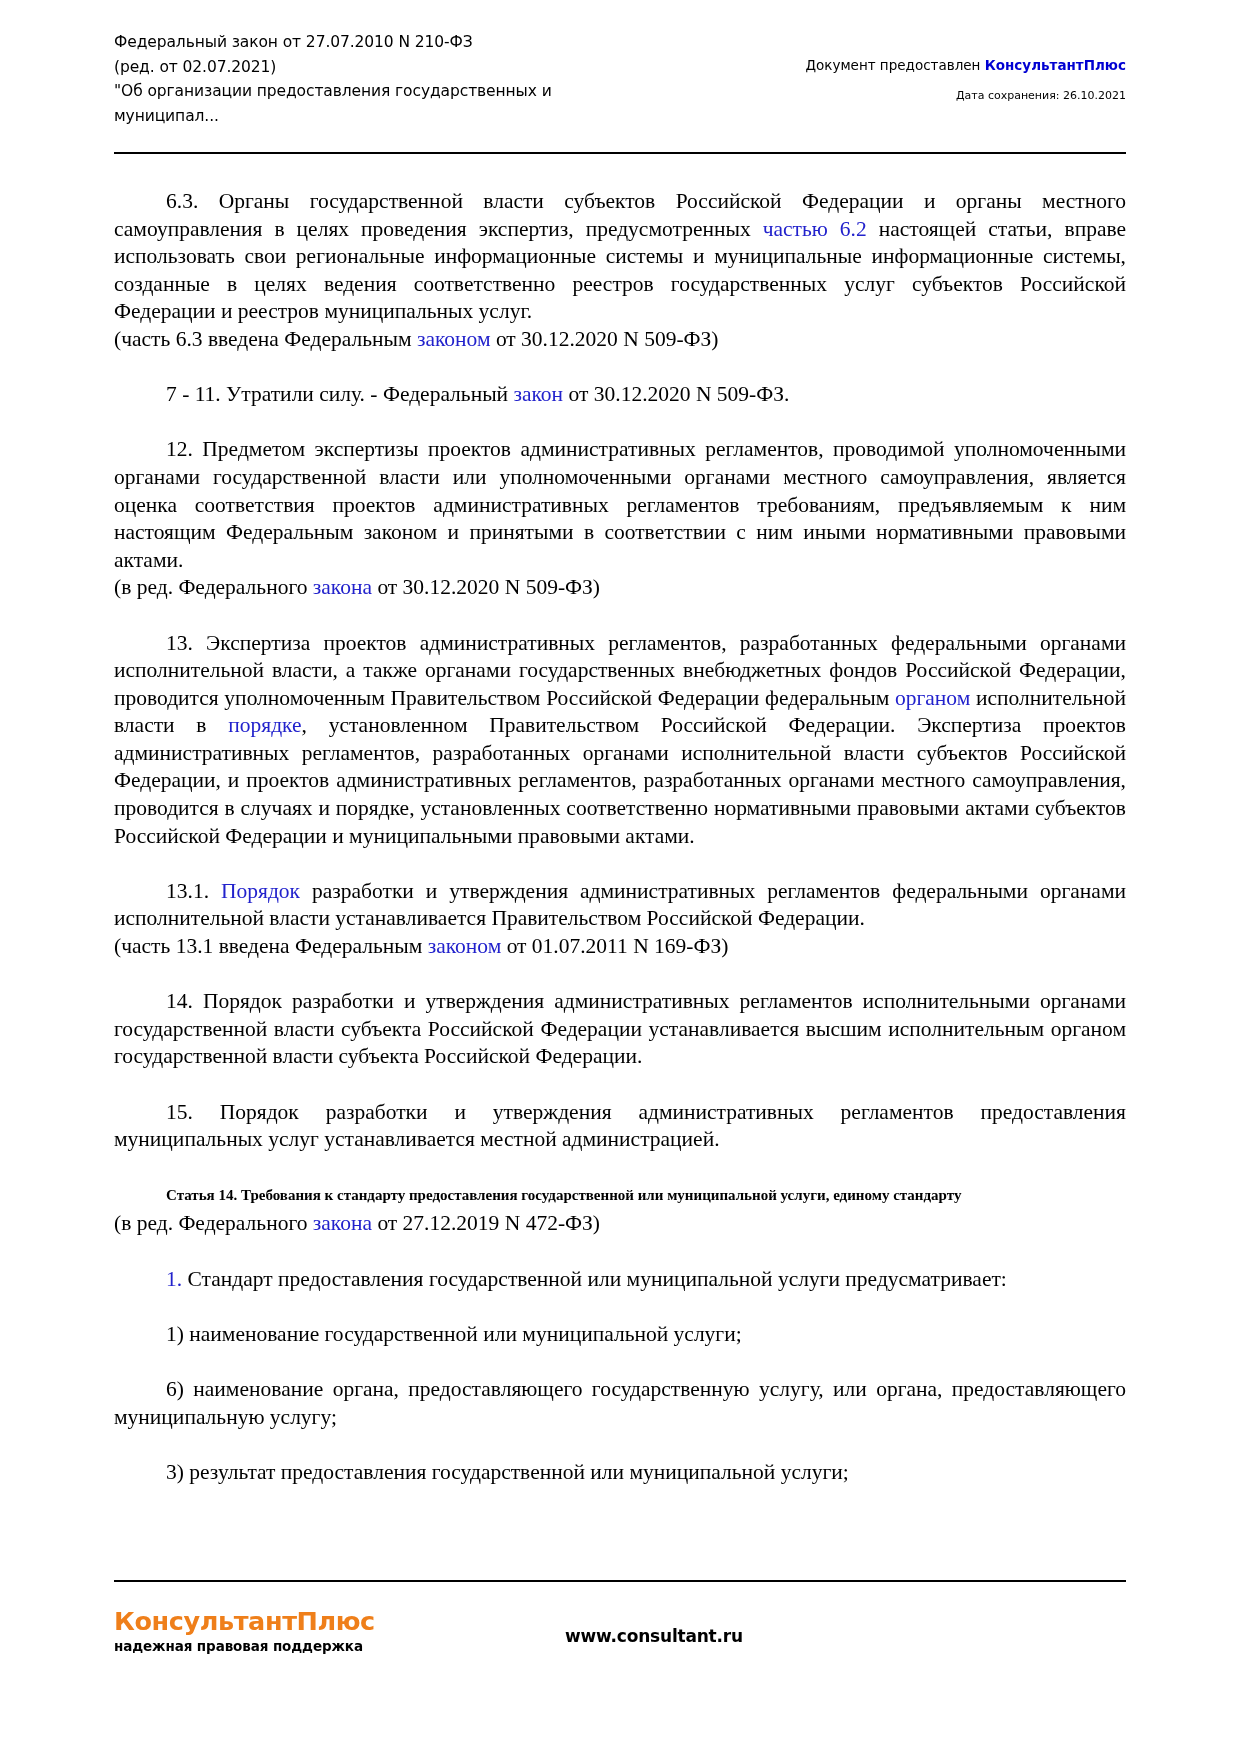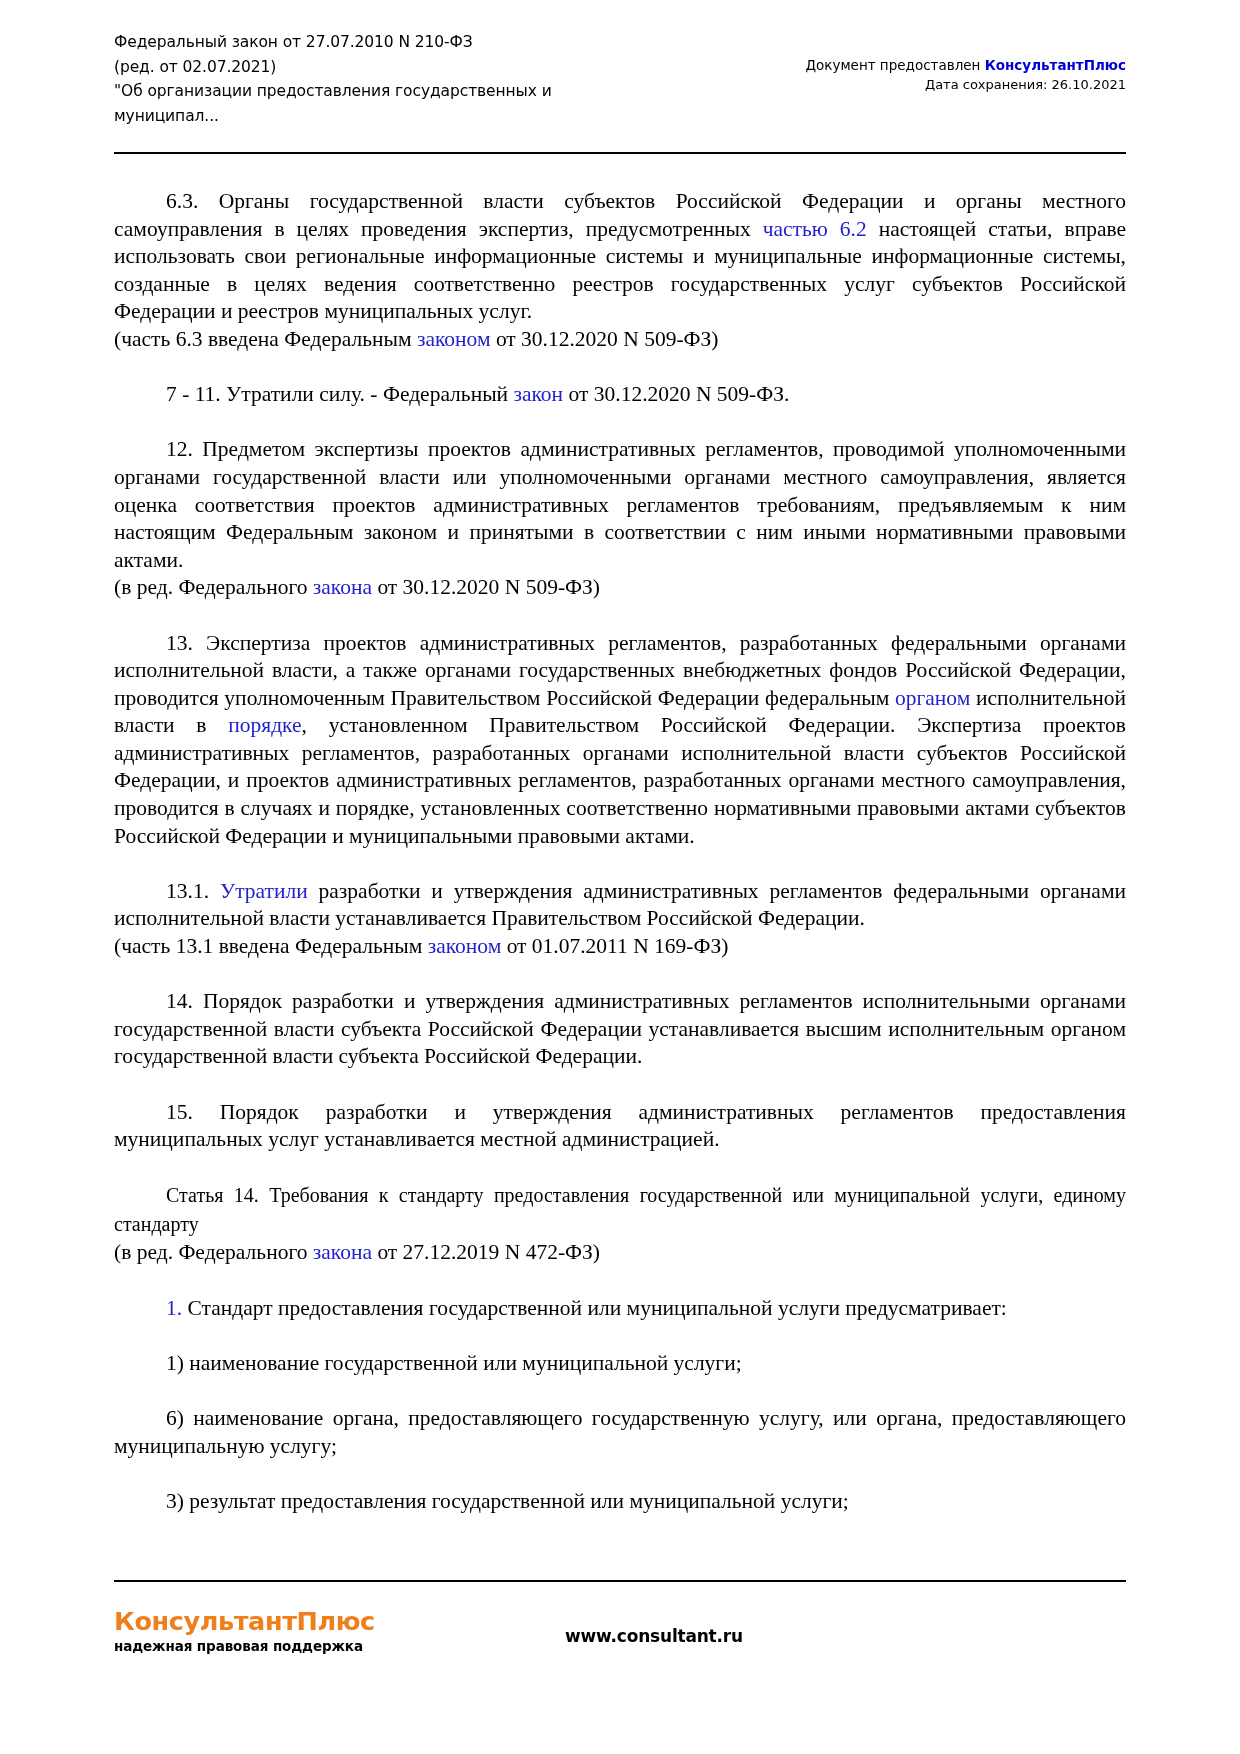--- a/index.html
+++ b/index.html
@@ -46,23 +46,23 @@
   .header-provided {
     font-size: 13.5px;
     line-height: 18px;
     white-space: nowrap;
   }
   .header-provided .brand {
     color: #0000d2;
     font-weight: bold;
   }
   .header-saved {
-    font-size: 13px;
+    font-size: 11px;
     line-height: 18px;
-    margin-top: 2px;
+    margin-top: 13px;
     white-space: nowrap;
   }
 
   .rule-top {
     position: absolute;
     left: 114px;
     top: 152px;
     width: 1012px;
     height: 2px;
     background: #000000;
@@ -101,23 +101,23 @@
   .gap {
     height: 27.6px;
   }
   a.lnk, .lnk {
     color: #2222cc;
     text-decoration: none;
     margin-top: 39px;
   }
   h2.article {
     margin: 0;
-    font-size: 20px;
+    font-size: 15px;
     line-height: 29px;
-    font-weight: normal;
+    font-weight: bold;
     text-align: justify;
     text-indent: 52px;
   }
 
   
   .footer {
     position: absolute;
     left: 114px;
     top: 1606px;
     width: 1012px;
@@ -195,21 +195,21 @@
 
     <p class="para">12. Предметом экспертизы проектов административных регламентов, проводимой уполномоченными органами государственной власти или уполномоченными органами местного самоуправления, является оценка соответствия проектов административных регламентов требованиям, предъявляемым к ним настоящим Федеральным законом и принятыми в соответствии с ним иными нормативными правовыми актами.</p>
     <p class="flush"><span>(в ред. Федерального </span><a class="lnk" href="#">закона</a><span> от 30.12.2020 N 509-ФЗ)</span></p>
 
     <div class="gap"></div>
 
     <p class="para"><span>13. Экспертиза проектов административных регламентов, разработанных федеральными органами исполнительной власти, а также органами государственных внебюджетных фондов Российской Федерации, проводится уполномоченным Правительством Российской Федерации федеральным </span><a class="lnk" href="#">органом</a><span> исполнительной власти в </span><a class="lnk" href="#">порядке</a><span>, установленном Правительством Российской Федерации. Экспертиза проектов административных регламентов, разработанных органами исполнительной власти субъектов Российской Федерации, и проектов административных регламентов, разработанных органами местного самоуправления, проводится в случаях и порядке, установленных соответственно нормативными правовыми актами субъектов Российской Федерации и муниципальными правовыми актами.</span></p>
 
     <div class="gap"></div>
 
-    <p class="para"><span>13.1. </span><a class="lnk" href="#">Утратили</a><span> разработки и утверждения административных регламентов федеральными органами исполнительной власти устанавливается Правительством Российской Федерации.</span></p>
+    <p class="para"><span>13.1. </span><a class="lnk" href="#">Порядок</a><span> разработки и утверждения административных регламентов федеральными органами исполнительной власти устанавливается Правительством Российской Федерации.</span></p>
     <p class="flush"><span>(часть 13.1 введена Федеральным </span><a class="lnk" href="#">законом</a><span> от 01.07.2011 N 169-ФЗ)</span></p>
 
     <div class="gap"></div>
 
     <p class="para">14. Порядок разработки и утверждения административных регламентов исполнительными органами государственной власти субъекта Российской Федерации устанавливается высшим исполнительным органом государственной власти субъекта Российской Федерации.</p>
 
     <div class="gap"></div>
 
     <p class="para">15. Порядок разработки и утверждения административных регламентов предоставления муниципальных услуг устанавливается местной администрацией.</p>
 

